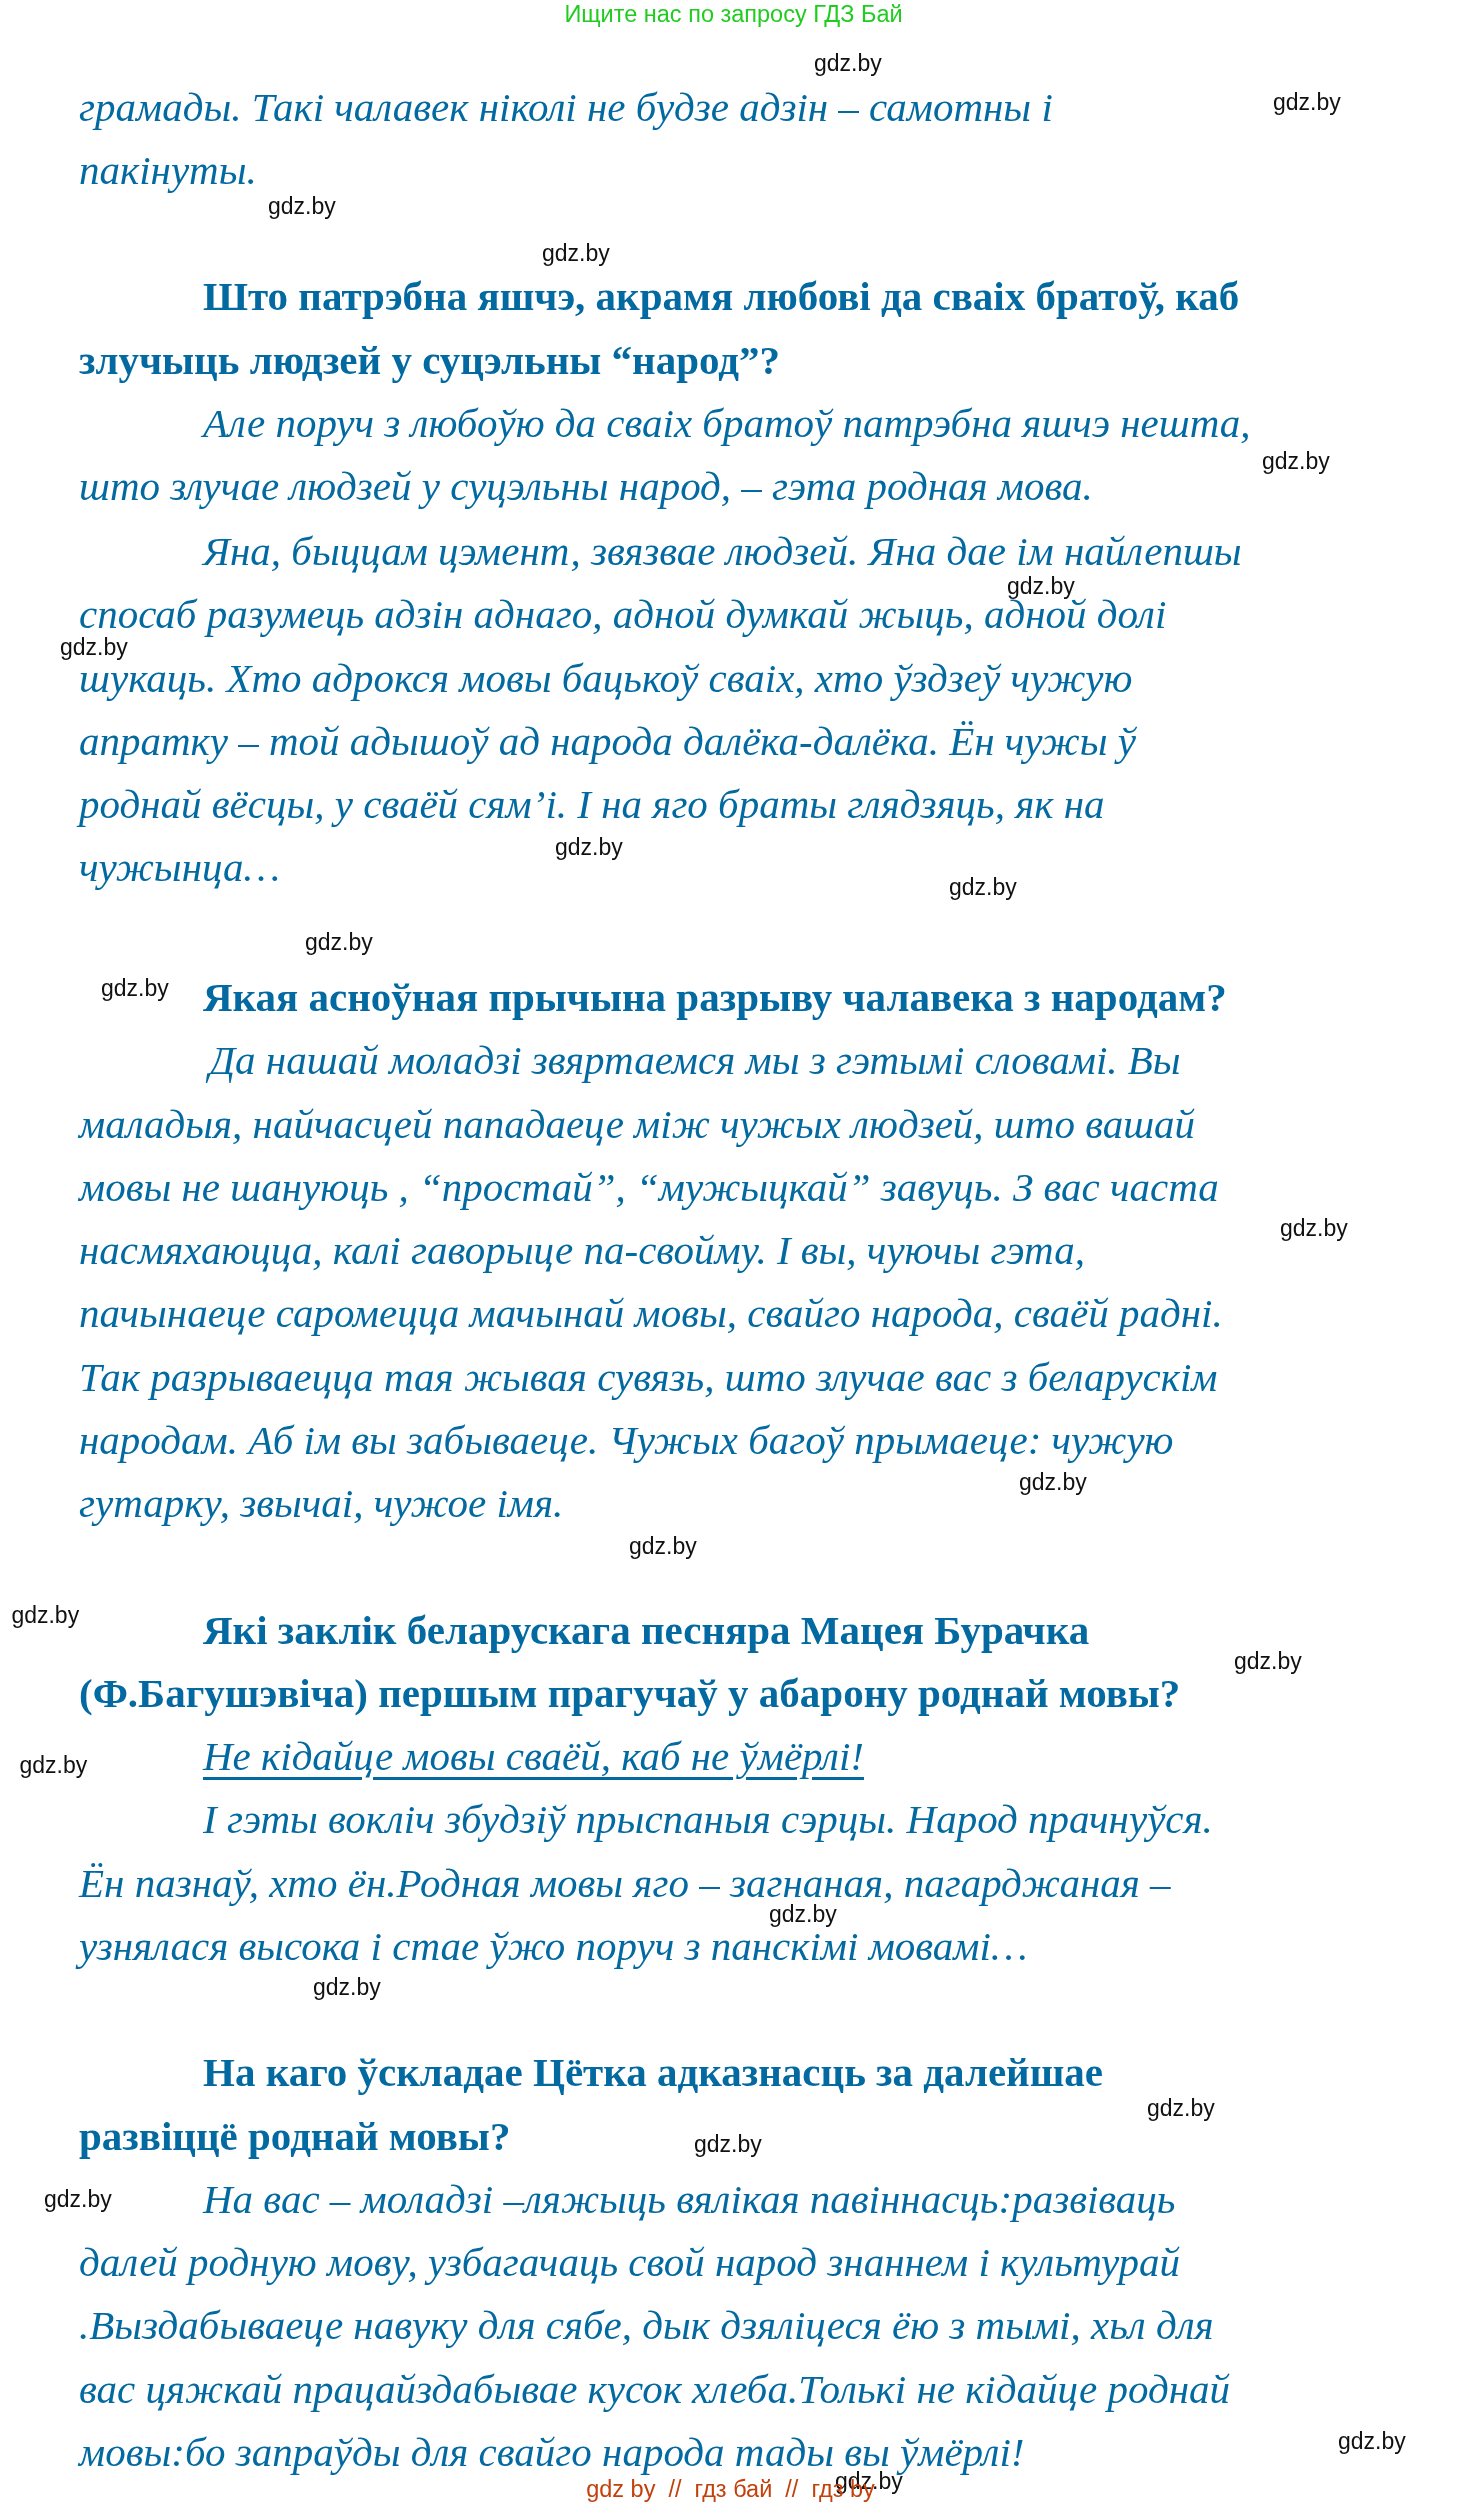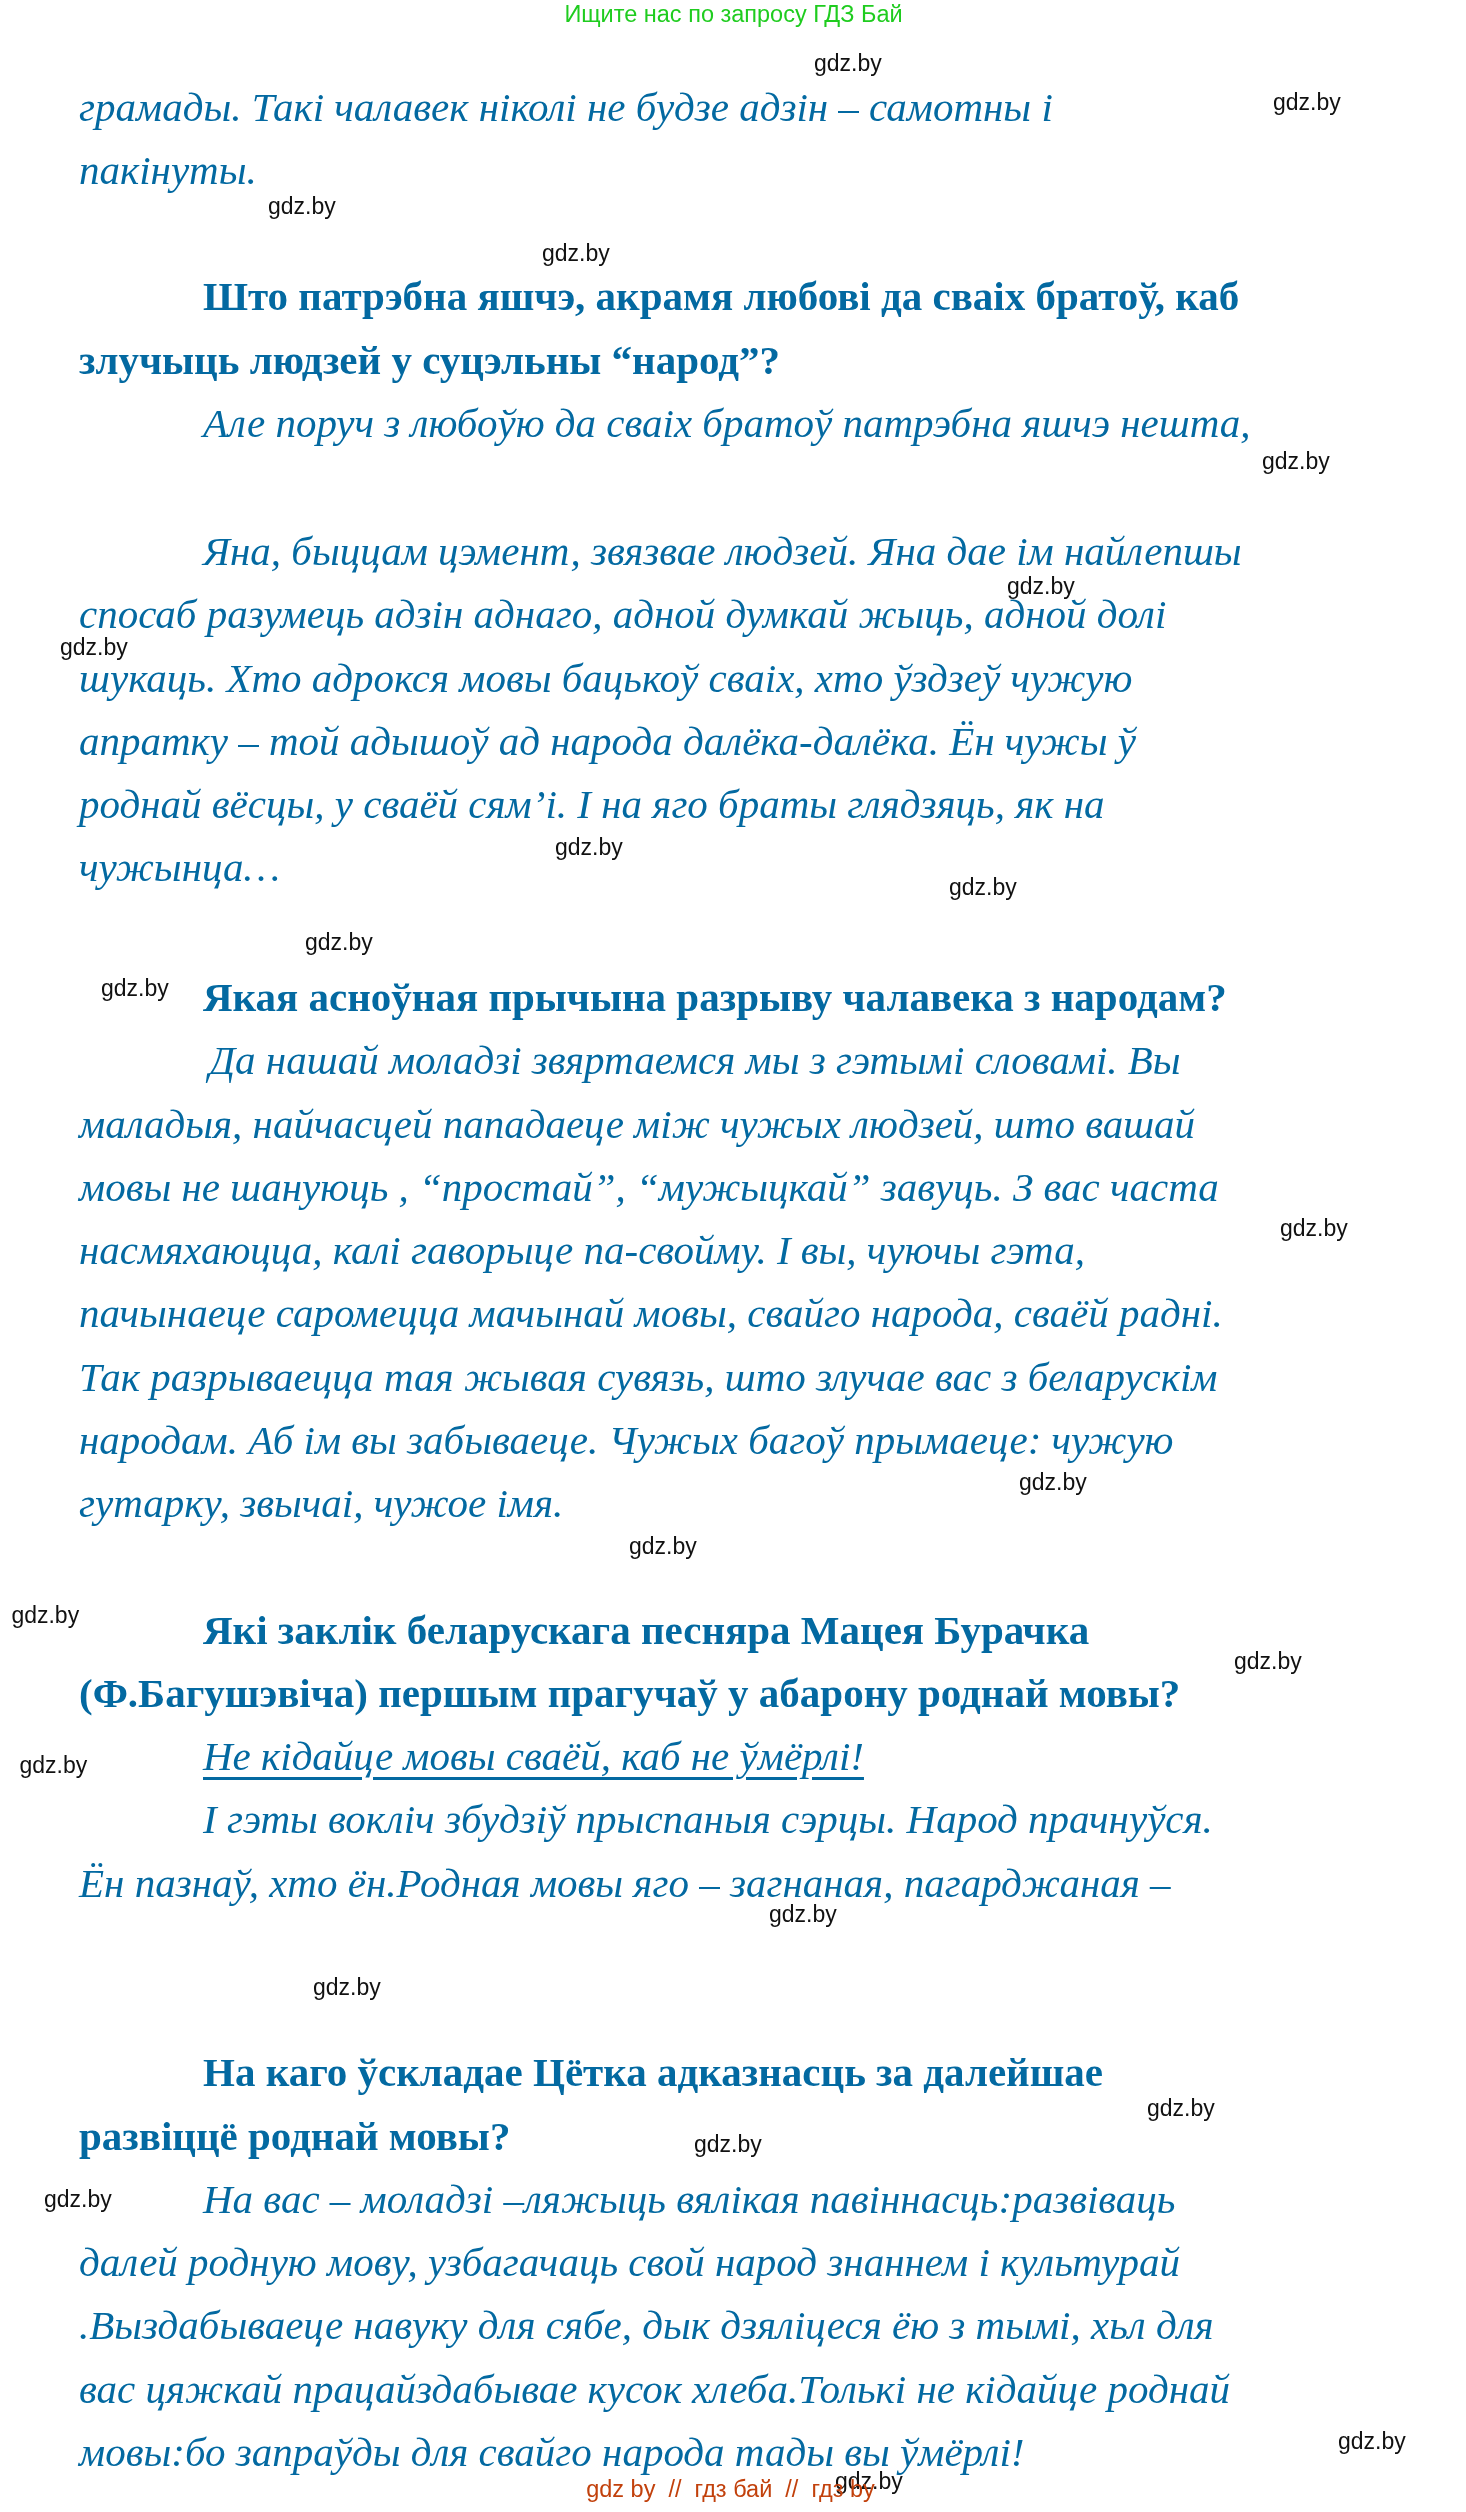--- a/index.html
+++ b/index.html
@@ -33,20 +33,21 @@
 <div class="page">
 
   <div class="top-banner">Ищите нас по запросу ГДЗ Бай</div>
 
   <div class="line body" style="left:79px; top:83px;">грамады. Такі чалавек ніколі не будзе адзін – самотны і</div>
   <div class="line body" style="left:79px; top:146px;">пакінуты.</div>
 
   <div class="line head" style="left:203px; top:272px;">Што патрэбна яшчэ, акрамя любові да сваіх братоў, каб</div>
   <div class="line head" style="left:79px; top:336px;">злучыць людзей у суцэльны “народ”?</div>
   <div class="line body" style="left:203px; top:399px;">Але поруч з любоўю да сваіх братоў патрэбна яшчэ нешта,</div>
+  <div class="line body" style="left:79px; top:462px;">што злучае людзей у суцэльны народ, – гэта родная мова.</div>
   <div class="line body" style="left:203px; top:527px;">Яна, быццам цэмент, звязвае людзей. Яна дае ім найлепшы</div>
   <div class="line body" style="left:79px; top:590px;">спосаб разумець адзін аднаго, адной думкай жыць, адной долі</div>
   <div class="line body" style="left:79px; top:654px;">шукаць. Хто адрокся мовы бацькоў сваіх, хто ўздзеў чужую</div>
   <div class="line body" style="left:79px; top:717px;">апратку – той адышоў ад народа далёка-далёка. Ён чужы ў</div>
   <div class="line body" style="left:79px; top:780px;text-align:center;">роднай вёсцы, у сваёй сям’і. І на яго браты глядзяць, як на</div>
   <div class="line body" style="left:79px; top:843px;">чужынца…</div>
 
   <div class="line head" style="left:203px; top:973px;">Якая асноўная прычына разрыву чалавека з народам?</div>
   <div class="line body" style="left:209px; top:1036px;">Да нашай моладзі звяртаемся мы з гэтымі словамі. Вы</div>
   <div class="line body" style="left:79px; top:1100px;">маладыя, найчасцей пападаеце між чужых людзей, што вашай</div>
@@ -55,20 +56,21 @@
   <div class="line body" style="left:79px; top:1289px;">пачынаеце саромецца мачынай мовы, свайго народа, сваёй радні.</div>
   <div class="line body" style="left:79px; top:1353px;">Так разрываецца тая жывая сувязь, што злучае вас з беларускім</div>
   <div class="line body" style="left:79px; top:1416px;">народам. Аб ім вы забываеце. Чужых багоў прымаеце: чужую</div>
   <div class="line body" style="left:79px; top:1479px;">гутарку, звычаі, чужое імя.</div>
 
   <div class="line head" style="left:203px; top:1606px;">Які заклік беларускага песняра Мацея Бурачка</div>
   <div class="line head" style="left:79px; top:1669px;">(Ф.Багушэвіча) першым прагучаў  у абарону роднай мовы?</div>
   <div class="line body underline" style="left:203px; top:1732px;">Не кідайце мовы сваёй, каб не ўмёрлі!</div>
   <div class="line body" style="left:203px; top:1795px;">І гэты вокліч збудзіў прыспаныя сэрцы. Народ прачнуўся.</div>
   <div class="line body" style="left:79px; top:1859px;">Ён пазнаў, хто ён.Родная мовы яго – загнаная, пагарджаная –</div>
+  <div class="line body" style="left:79px; top:1922px;">узнялася высока і стае ўжо поруч з панскімі мовамі…</div>
 
   <div class="line head" style="left:79px; top:2112px;">развіццё роднай мовы?</div>
   <div class="line head" style="left:203px; top:2048px;">На каго ўскладае Цётка адказнасць за далейшае</div>
   <div class="line body" style="left:203px; top:2175px;">На вас – моладзі –ляжыць вялікая павіннасць:развіваць</div>
   <div class="line body" style="left:79px; top:2238px;">далей родную мову, узбагачаць свой народ знаннем і культурай</div>
   <div class="line body" style="left:79px; top:2301px;">.Выздабываеце навуку для сябе, дык дзяліцеся ёю з тымі, хьл для</div>
   <div class="line body" style="left:79px; top:2365px;">вас цяжкай працайздабывае кусок хлеба.Толькі не кідайце роднай</div>
   <div class="line body" style="left:79px; top:2428px;">мовы:бо запраўды для свайго народа тады вы ўмёрлі!</div>
 
   <div class="wm" style="left:814px; top:50px;">gdz.by</div>

